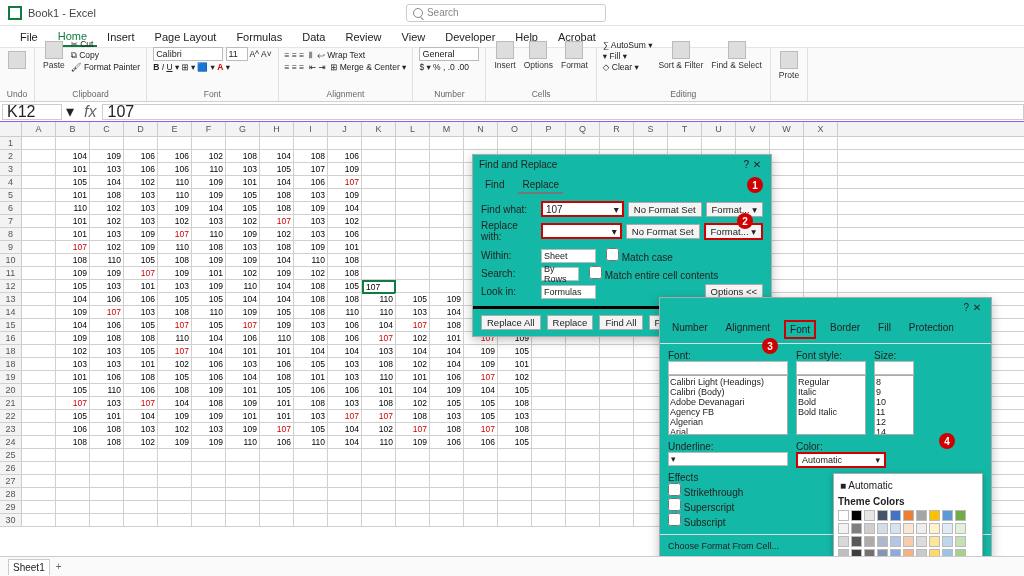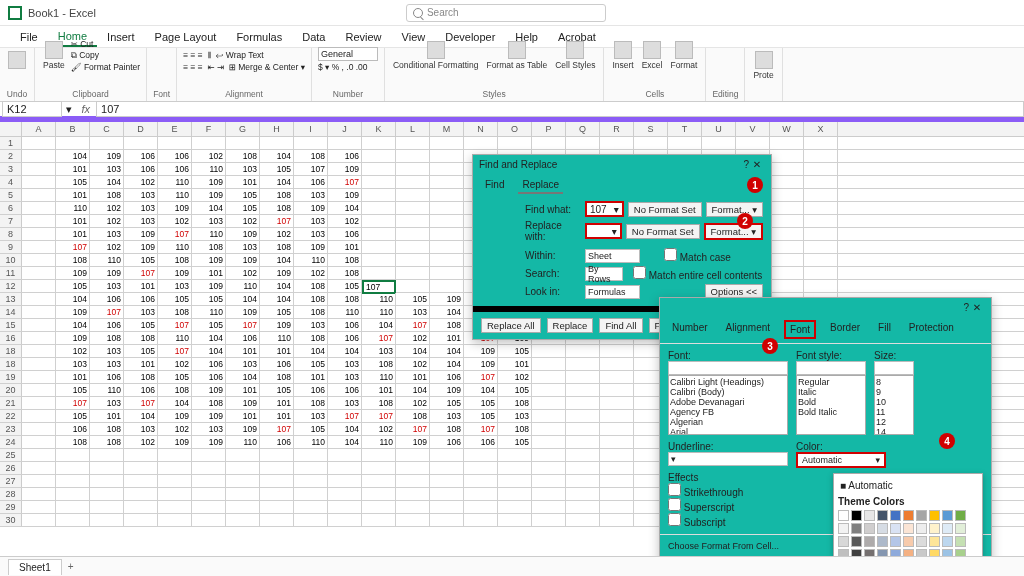--- a/index.html
+++ b/index.html
@@ -19,21 +19,21 @@
 
 .ribbon { height: 54px; background: #fafafa; display: flex; border-bottom: 1px solid #d0d0d0; font-size: 9px; }
 .group { display: flex; flex-direction: column; align-items: center; justify-content: flex-end; padding: 2px 6px; border-right: 1px solid #e0e0e0; }
 .group-label { font-size: 8.5px; color: #666; margin-top: 17px; }
 .group-body { display: flex; align-items: center; gap: 4px; flex: 1; }
 .big-btn { display: flex; flex-direction: column; align-items: center; font-size: 8.5px; color: #333; padding: 2px; }
 .big-btn .ico { width: 18px; height: 18px; background: #ddd; border: 1px solid #bbb; margin-bottom: 1px; }
 .small-stack { display: flex; flex-direction: column; gap: 1px; font-size: 8.5px; }
 .sel { border: 1px solid #bbb; background: #fff; height: 14px; font-size: 9px; padding: 0 2px; display:inline-flex; align-items:center; }
 
-.namebox-row { height: 20px; display: flex; align-items: center; border-bottom: 6px solid #8b5cf6; font-size: 11px; text-align: center; }
+.namebox-row { height: 20px; display: flex; align-items: center; border-bottom: 1px solid #8b5cf6; font-size: 16px; text-align: center; }
 .namebox { width: 60px; border: 1px solid #ccc; height: 16px; margin-left: 2px; padding: 0 4px; display:flex; align-items:center; }
 .fx { margin: 0 6px; font-style: italic; color: #666; }
 .formula-bar { flex: 1; border: 1px solid #ccc; height: 16px; padding: 0 4px; display:flex; align-items:center; }
 
 .grid-wrap { position: relative; height: 420px; overflow: hidden; }
 .colheads { display: flex; height: 15px; border-bottom: 1px solid #ccc; background: #f3f3f3; font-size: 9px; }
 .colheads .rch { width: 22px; border-right: 1px solid #ccc; }
 .colheads .ch { width: 34px; border-right: 1px solid #ccc; text-align: center; line-height: 15px; color: #555; }
 .rows { }
 .row { display: flex; height: 13px; border-bottom: 1px solid #d0d0d0; }
@@ -46,43 +46,43 @@
 .dlg-title { height: 18px; display:flex; align-items:center; padding: 0 6px; font-size: 10px; }
 .dlg-title .spacer { flex:1; }
 .dlg-title .x { width: 16px; text-align:center; cursor:pointer; }
 
 .find-replace { left: 472px; top: 154px; width: 300px; }
 .fr-tabs { display:flex; padding: 4px 8px 0; gap: 10px; font-size: 10px; }
 .fr-tabs .t { padding: 2px 4px; cursor:pointer; }
 .fr-tabs .t.active { border-bottom: 2px solid #777; }
 .fr-body { padding: 4px 8px; }
 .fr-row { display:flex; align-items:center; margin: 3px 0; gap: 4px; }
-.fr-row label { width: 56px; margin-left: 44px; }
+.fr-row label { width: 56px; }
 .fr-input { flex:1; border: 2px solid #d00000; height: 16px; padding: 0 3px; background:#fff; display:flex; align-items:center; }
 .fr-btn { border:1px solid #aaa; background:#f4f4f4; padding: 1px 5px; font-size:9.5px; cursor:pointer; }
 .fr-btn.red { border:2px solid #d00000; }
-.fr-actions { display:flex; gap:6px; justify-content:flex-start; padding:6px 8px; border-top:6px solid #000000; }
+.fr-actions { display:flex; gap:6px; justify-content:flex-start; padding:6px 8px; border-top:3px solid #000000; }
 
 .callout { width: 16px; height: 16px; background: #d00000; border-radius: 50%; color:#fff; font-weight:bold; font-size:10px; display:flex; align-items:center; justify-content:center; position:absolute; }
 
 .format-dlg { left: 659px; top: 297px; width: 333px; }
 .fd-tabs { display:flex; gap: 10px; padding: 4px 8px; font-size:10px; border-bottom:1px solid #ddd; }
 .fd-tabs .t { padding: 2px 4px; cursor:pointer; }
 .fd-tabs .t.active { border:2px solid #d00000; }
 .fd-body { padding: 6px 8px; display:flex; gap:8px; }
 .fd-col { display:flex; flex-direction:column; }
 .listbox { border:1px solid #aaa; background:#fff; height:60px; overflow:auto; font-size:9px; padding:1px; }
 .color-drop { border:2px solid #d00000; width:90px; height:16px; display:flex; align-items:center; padding:0 4px; font-size:9px; background:#fff; }
 .color-menu { position:absolute; right:8px; top:175px; width:150px; background:#fff; border:1px solid #aaa; box-shadow:0 2px 6px rgba(0,0,0,.25); padding:4px; }
 .swatches { display:flex; flex-wrap:wrap; gap:2px; margin:3px 0; }
 .sw { width:11px; height:11px; border:1px solid #bbb; }
 .fd-foot { display:flex; gap:6px; justify-content:flex-end; padding:6px 8px; border-top:1px solid #ddd; }
 
 .sheet-tabs { position:absolute; bottom:0; left:0; height:20px; display:flex; align-items:center; font-size:10px; padding: 0 8px; border-top:1px solid #ccc; background:#fafafa; width:100%; }
-.sheet-tabs .st { padding:2px 10px; border:1px solid #ccc; border-bottom:none; background:#fff; }
+.sheet-tabs .st { padding:2px 4px; border:1px solid #ccc; border-bottom:none; background:#fff; }
 .sheet-tabs .plus { margin-left:6px; color:#666; }
 </style>
 </head>
 <body>
 
 <div class="titlebar">
   <div class="app-icon"></div>
   <div class="title-text">Book1 - Excel</div>
   <div class="search-box">
     <div class="search-icon-sm"></div>
@@ -122,20 +122,26 @@
         </div>
       <div class="small-stack">
         <span>✂ <span>Cut</span></span>
         <span>⧉ <span>Copy</span></span>
         <span>🖌 <span>Format Painter</span></span>
       </div>
     </div>
     <div class="group-label">Clipboard</div>
   </div>
   <div class="group">
+    <div class="group-body">
+      <div class="small-stack">
+        <div><span class="sel" style="width:70px">Calibri</span> <span class="sel" style="width:22px">11</span> <span>A^ A˅</span></div>
+        <div><b>B</b> <i>I</i> <u>U</u> ▾ ⊞ ▾ 🟦 ▾ <span style="color:#d00000"><b>A</b></span> ▾</div>
+      </div>
+    </div>
     <div class="group-label">Font</div>
   </div>
   <div class="group">
     <div class="group-body">
       <div class="small-stack">
         <div>≡ ≡ ≡&nbsp;&nbsp;⫴&nbsp;&nbsp;<span>↩ <span>Wrap Text</span></span></div>
         <div>≡ ≡ ≡&nbsp;&nbsp;⇤ ⇥&nbsp;&nbsp;<span>⊞ <span>Merge &amp; Center</span> ▾</span></div>
       </div>
     </div>
     <div class="group-label">Alignment</div>
@@ -146,51 +152,49 @@
         <span class="sel" style="width:60px">General</span>
         <div>$ ▾ % , .0 .00</div>
       </div>
     </div>
     <div class="group-label">Number</div>
   </div>
   <div class="group">
     <div class="group-body">
       <div class="big-btn">
           <div class="ico"></div>
-          <span>Conditional Formatting</span>
+          <span>Insert</span>
         </div>
       <div class="big-btn">
           <div class="ico"></div>
-          <span>Format as Table</span>
-        </div>
-      <div class="big-btn">
-          <div class="ico"></div>
-          <span>Cell Styles</span>
-        </div>
-    </div>
-    <div class="group-label">Styles</div>
-  </div>
-  <div class="group">
-    <div class="group-body">
-      <div class="big-btn">
-          <div class="ico"></div>
-          <span>Insert</span>
-        </div>
-      <div class="big-btn">
-          <div class="ico"></div>
-          <span>Excel</span>
+          <span>Options</span>
         </div>
       <div class="big-btn">
           <div class="ico"></div>
           <span>Format</span>
         </div>
     </div>
     <div class="group-label">Cells</div>
   </div>
   <div class="group">
+    <div class="group-body">
+      <div class="small-stack">
+        <span>∑ <span>AutoSum</span> ▾</span>
+        <span>▾ <span>Fill</span> ▾</span>
+        <span>◇ <span>Clear</span> ▾</span>
+      </div>
+      <div class="big-btn">
+          <div class="ico"></div>
+          <span>Sort &amp; Filter</span>
+        </div>
+      <div class="big-btn">
+          <div class="ico"></div>
+          <span>Find &amp; Select</span>
+        </div>
+    </div>
     <div class="group-label">Editing</div>
   </div>
   <div class="group">
       <div class="group-body">
         <div class="big-btn">
           <div class="ico"></div>
           <span>Prote</span>
         </div>
       </div>
       <div class="group-label"></div>
@@ -1073,21 +1077,21 @@
       <div class="fr-input">
           <span></span>
           <span style="margin-left:auto">▾</span>
         </div>
       <span class="fr-btn">No Format Set</span>
       <span class="fr-btn red"><span>Format...</span> ▾</span>
     </div>
     <div class="fr-row" style="margin-top:6px">
       <label>Within:</label>
       <span class="sel" style="width:55px">Sheet</span>
-      <label style="width:auto; margin-left:20px"><input type="checkbox" style=""> <span>Match case</span></label>
+      <label style="width:auto; margin-left:6px"><input type="checkbox" style=""> <span>Match case</span></label>
     </div>
     <div class="fr-row">
       <label>Search:</label>
       <span class="sel" style="width:38px">By Rows</span>
       <label style="width:auto; margin-left:6px"><input type="checkbox" style=""> <span>Match entire cell contents</span></label>
     </div>
     <div class="fr-row">
       <label>Look in:</label>
       <span class="sel" style="width:55px">Formulas</span>
       <span style="margin-left:auto" class="fr-btn">Options &lt;&lt;</span>

